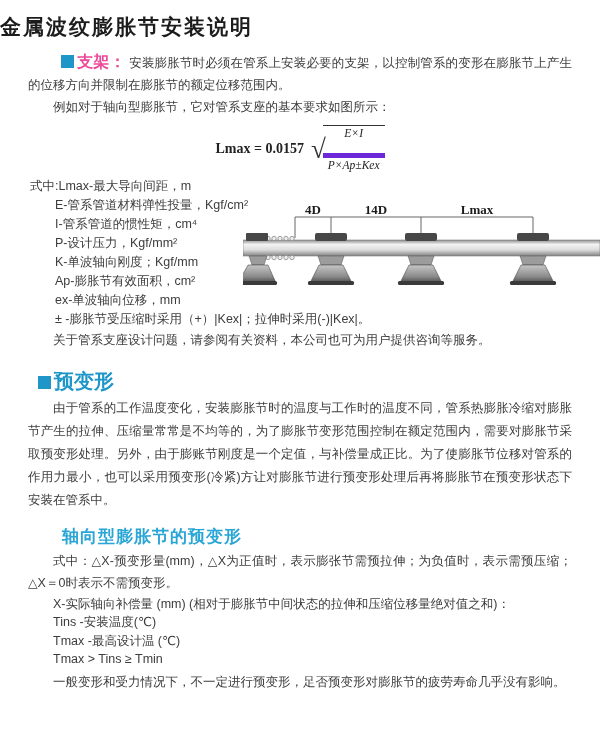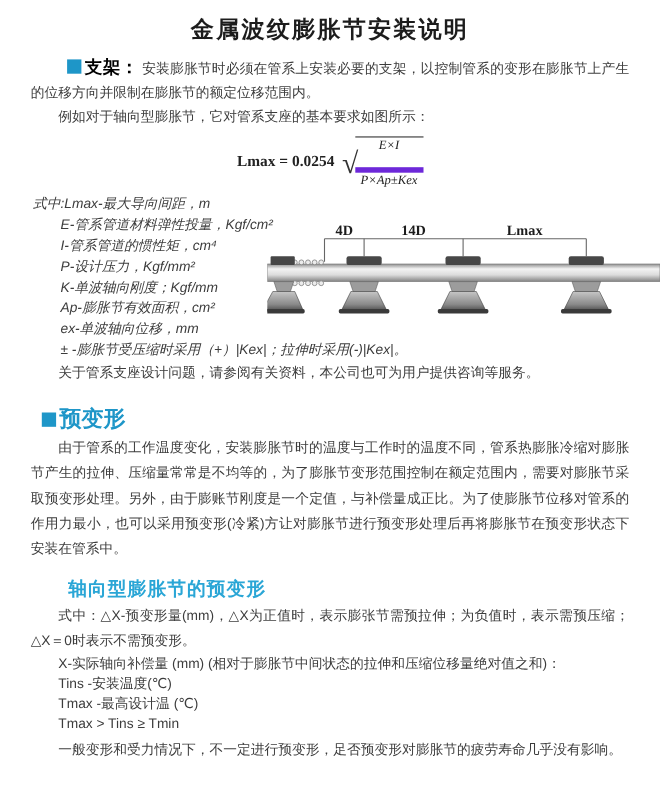--- a/index.html
+++ b/index.html
@@ -3,26 +3,26 @@
 <meta charset="utf-8">
 <style>
   html,body { margin:0; padding:0; background:#ffffff; }
   .page {
     position:relative; width:600px; height:737px; margin:0 auto;
     background:#fff; overflow:hidden;
     font-family:"Liberation Sans","DejaVu Sans",sans-serif;
     color:#3c3c3c; font-size:12.5px;
   }
   .title {
-    text-align:center; font-size:21px; font-weight:bold; color:#1c1c1c;
+    font-size:21px; font-weight:bold; color:#1c1c1c;
     letter-spacing:2px; padding-top:13px; margin:0;
   }
   .para { margin:0 28px; text-align:justify; line-height:22px; }
   .indent { text-indent:25px; }
-  .sec-label { color:#000000; font-size:16px; font-weight:bold; white-space:nowrap; }
+  .sec-label { color:#ec4899; font-size:16px; font-weight:bold; white-space:nowrap; }
   .sq {
     display:inline-block; width:13px; height:13px; background:#1e96c8;
     margin-right:3px; vertical-align:-1px;
   }
   .intro-wrap { margin:0 28px; text-align:justify; line-height:22px; margin-top:10px; }
   .intro-wrap .lead { padding-left:33px; }
   
   .formula {
     display:flex; justify-content:center; align-items:center;
     font-family:"Liberation Serif","DejaVu Serif",serif; color:#222;
@@ -33,21 +33,21 @@
   .frac { display:inline-flex; flex-direction:column; text-align:center;
           font-size:11.5px; font-style:italic; line-height:1.3; }
   .frac .den { border-top:5px solid #6d28d9; }
   .frac .num, .frac .den { padding:0 5px; }
   .rooted { border-top:1.3px solid #333;gap:12px; }
   .up { font-style:normal; }
   .op { margin:0 4px; font-size:13px; }
   .paren { font-size:19px; margin:0 1px; font-style:normal; }
   
   .def-list { margin:4px 0 0 30px; line-height:19px; }
-  .def-list div { white-space:nowrap;font-style:italic; }
+  .def-list div { white-space:nowrap; }
   .def-sub { margin-left:25px; }
   .note-line { margin:1px 28px 0; line-height:21px; text-indent:25px; text-align:justify; }
   
   .diagram { position:absolute; left:243px; top:203px; width:357px; height:95px; }
   
   .h-square { margin:17px 0 2px 38px; font-size:20px; font-weight:bold; color:#1e96c8; }
   .h-sub { margin:13px 0 2px 62px; font-size:17px; font-weight:bold; color:#2aa6d6; letter-spacing:1px; }
   .f2 { margin:10px 0 8px; }
   .items { margin:1px 0 0 53px; line-height:18.5px; }
   .items div { white-space:nowrap; }
@@ -60,21 +60,21 @@
 
   <h1 class="title">金属波纹膨胀节安装说明</h1>
 
   <div class="intro-wrap">
     <span class="lead"></span><span class="sec-label"><span class="sq"></span><span>支架：</span></span>
     <span>安装膨胀节时必须在管系上安装必要的支架，以控制管系的变形在膨胀节上产生的位移方向并限制在膨胀节的额定位移范围内。</span>
   </div>
   <div class="para indent">例如对于轴向型膨胀节，它对管系支座的基本要求如图所示：</div>
 
   <div class="formula f1">
-    <span class="f-lhs">Lmax = 0.0254</span>
+    <span class="f-lhs">Lmax = 0.0157</span>
     <span class="radical">√</span>
     <span class="frac rooted">
       <span class="num">E×I</span>
       <span class="den">P×Ap±Kex</span>
     </span>
   </div>
 
   <div class="def-list">
     <div>式中:Lmax-最大导向间距，m</div>
     <div class="def-sub">E-管系管道材料弹性投量，Kgf/cm²</div>

